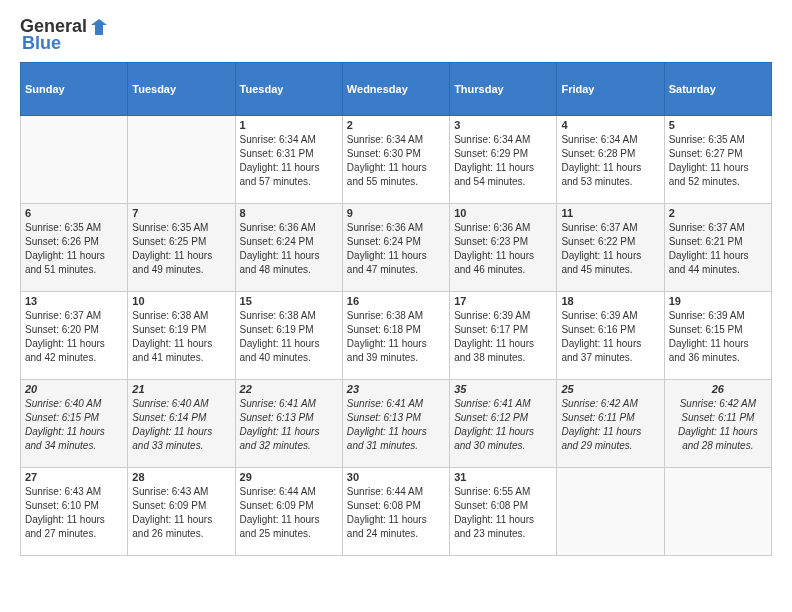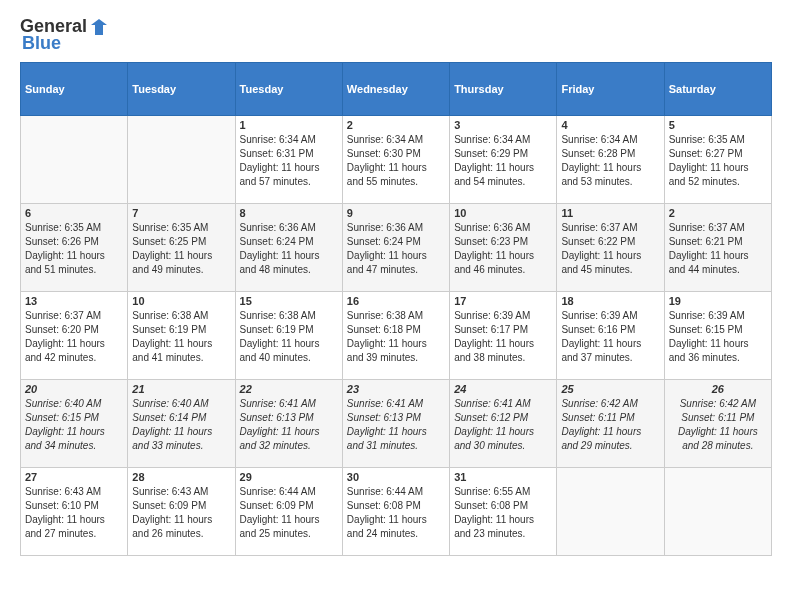--- a/index.html
+++ b/index.html
@@ -277,21 +277,21 @@
 Sunset: 6:13 PM
 Daylight: 11 hours and 32 minutes.</div>
           </td>
           <td style="background: rgb(245, 245, 245);">
             <span class="day-num">23</span>
             <div class="day-info" style="white-space: pre-line;">Sunrise: 6:41 AM
 Sunset: 6:13 PM
 Daylight: 11 hours and 31 minutes.</div>
           </td>
           <td style="background: rgb(245, 245, 245);">
-            <span class="day-num">24</span>
+            <span class="day-num">35</span>
             <div class="day-info" style="white-space: pre-line;">Sunrise: 6:41 AM
 Sunset: 6:12 PM
 Daylight: 11 hours and 30 minutes.</div>
           </td>
           <td style="background: rgb(245, 245, 245);">
             <span class="day-num">25</span>
             <div class="day-info" style="white-space: pre-line;">Sunrise: 6:42 AM
 Sunset: 6:11 PM
 Daylight: 11 hours and 29 minutes.</div>
           </td>

